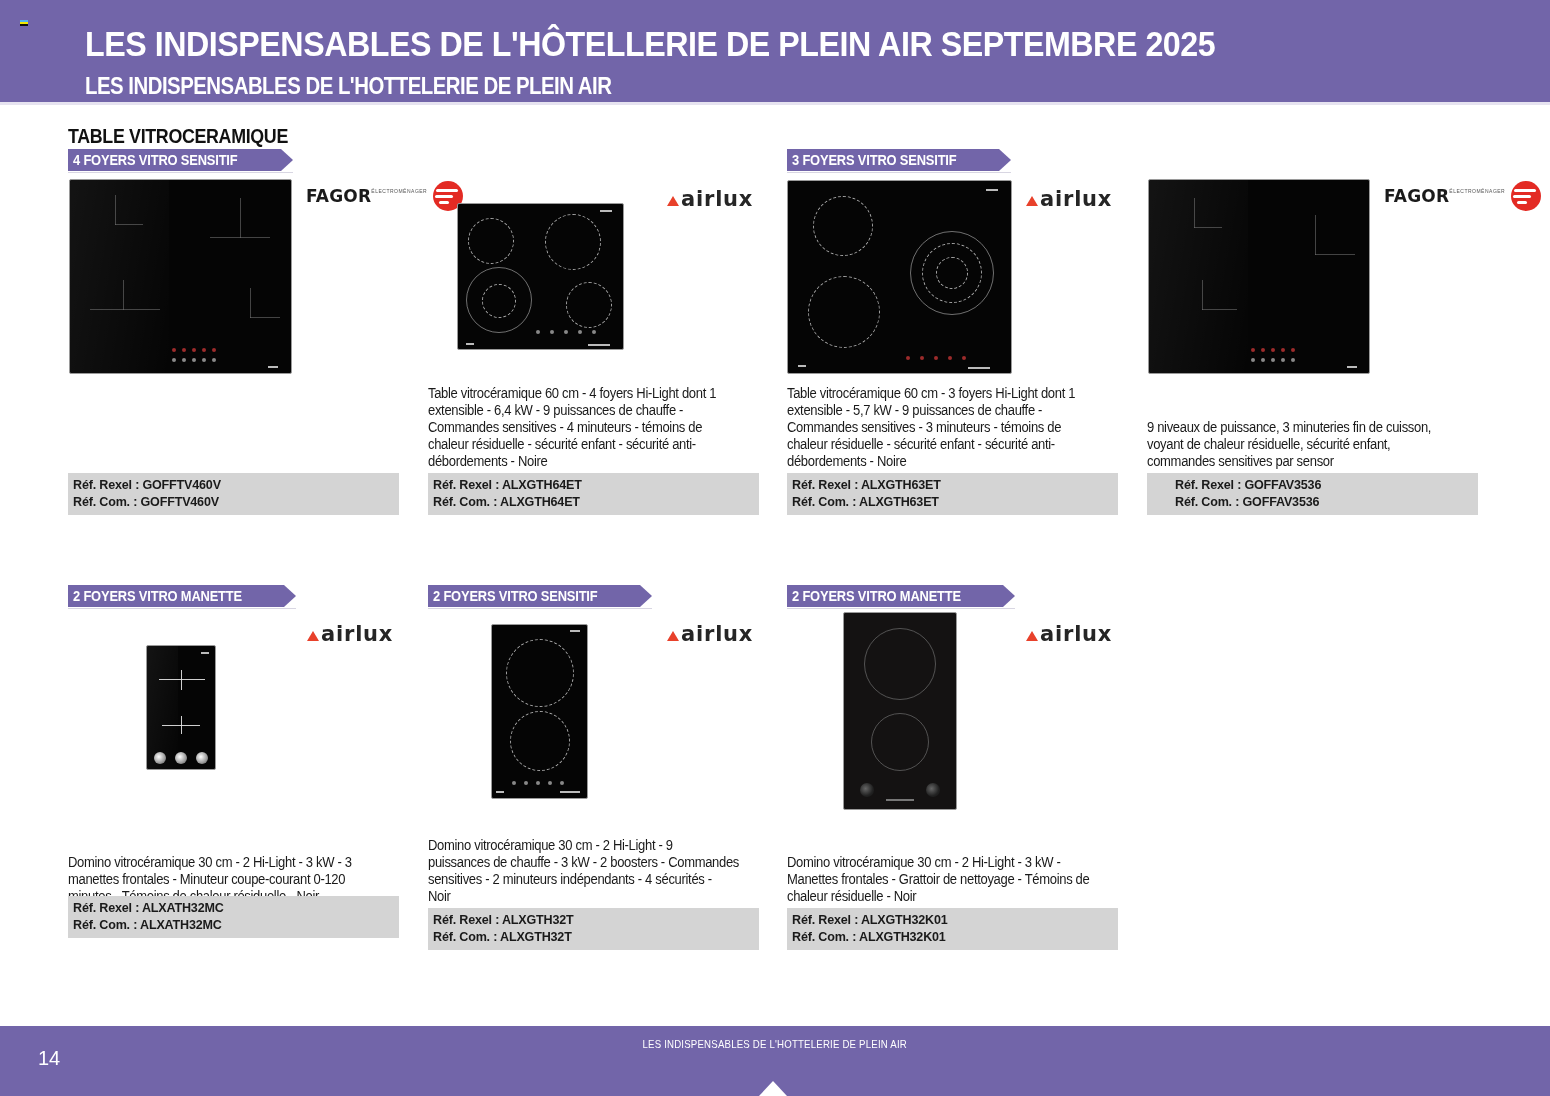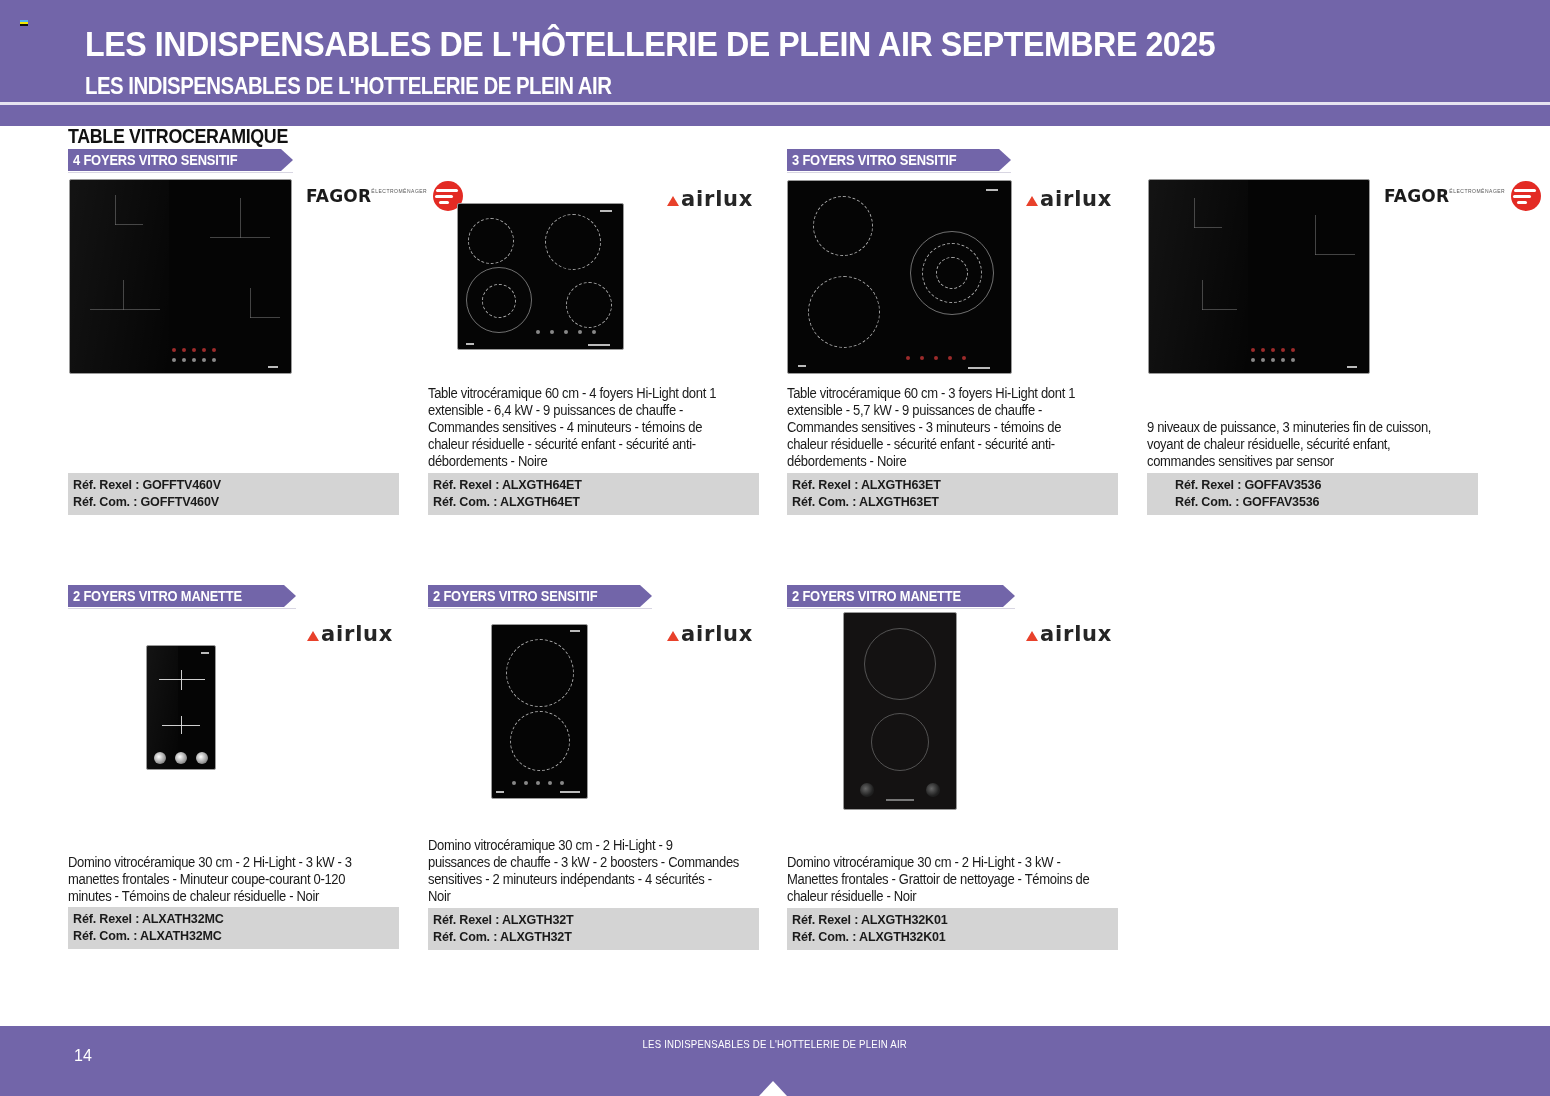--- a/index.html
+++ b/index.html
@@ -1,20 +1,20 @@
 <!DOCTYPE html>
 <html><head>
 <meta charset="utf-8">
 <style>
   * { margin: 0; padding: 0; box-sizing: border-box; }
   html, body { width: 1550px; height: 1096px; overflow: hidden; background: #ffffff; }
   body { position: relative; font-family: "Liberation Sans", sans-serif; color: #1a1a1a; }
 
   
-  .header { position: absolute; left: 0; top: 0; width: 1550px; height: 126px; background: #7265a9; }
+  .header { position: absolute; left: 0; top: 0; width: 1550px; height: 102px; background: #7265a9; }
   .header .marker { position: absolute; left: 20px; top: 20px; width: 8px; height: 6px; }
   .header .marker i { display: block; height: 2px; }
   .header .title { position: absolute; left: 85px; top: 24px; font-size: 35px; font-weight: 700; color: #ffffff; letter-spacing: -0.5px; transform: scaleX(0.92); transform-origin: left center; white-space: nowrap; }
   .header .subtitle { position: absolute; left: 85px; top: 72px; font-size: 24px; font-weight: 700; color: #ffffff; letter-spacing: -0.6px; transform: scaleX(0.85); transform-origin: left center; white-space: nowrap; }
   .header-rule { position: absolute; left: 0; top: 102px; width: 1550px; height: 3px; background: #e6e3f0; }
 
   .section-title { position: absolute; left: 68px; top: 124px; font-size: 21px; font-weight: 700; color: #111; letter-spacing: -0.4px; transform: scaleX(0.85); transform-origin: left center; white-space: nowrap; }
 
   
   .ribbon { position: absolute; height: 22px; background: #7265a9; color: #fff; font-weight: 700; font-size: 15px; line-height: 22px; padding-left: 5px; white-space: nowrap;
@@ -49,21 +49,21 @@
   .zone-line.bright { background: rgba(230,230,230,0.9); }
   .ctrl { position: absolute; display: flex; gap: 6px; }
   .ctrl i { width: 4px; height: 4px; border-radius: 50%; background: #9c2b2b; display: block; }
   .ctrl.grey i { background: #888; }
   .tiny-txt { position: absolute; width: 14px; height: 2px; background: #bbb; }
   .knob { position: absolute; width: 12px; height: 12px; border-radius: 50%; background: radial-gradient(circle at 40% 40%, #ffffff, #9a9a9a 60%, #4a4a4a); }
   .knob.dark { background: radial-gradient(circle at 40% 40%, #666, #222 60%, #111); width: 14px; height: 14px; }
 
   
   .footer { position: absolute; left: 0; top: 1026px; width: 1550px; height: 70px; background: #7265a9; }
-  .footer .page-num { position: absolute; left: 38px; top: 21px; font-size: 16px; color: #fff; margin-left: 36px; }
+  .footer .page-num { position: absolute; left: 38px; top: 21px; font-size: 20px; color: #fff; }
   .footer .label { position: absolute; left: 0; width: 1550px; top: 12px; text-align: center; font-size: 10.5px; color: #fff; letter-spacing: 0.2px; }
   .footer .label span { display: inline-block; transform: scaleX(0.92); }
   .footer .up-arrow { position: absolute; left: 759px; top: 55px; width: 0; height: 0; border-left: 14px solid transparent; border-right: 14px solid transparent; border-bottom: 15px solid #ffffff; }
 </style>
 </head>
 <body>
 
 <div class="header">
   <div class="marker">
     <i style="background:#4fb3f0"></i>
@@ -274,21 +274,21 @@
   </div>
   <div class="brand brand-airlux" style="left:239px; top:8px;">
     <span class="tri"></span>
     <span class="txt">airlux</span>
   </div>
   <div class="desc" style="top:240px;">
     <span>Domino vitrocéramique 30 cm - 2 Hi-Light - 3 kW - 3</span>
     <span>manettes frontales - Minuteur coupe-courant 0-120</span>
     <span>minutes - Témoins de chaleur résiduelle - Noir</span>
   </div>
-  <div class="refs" style="top:293px;">
+  <div class="refs" style="top:282px;">
     <div>Réf. Rexel : ALXATH32MC</div>
     <div>Réf. Com. : ALXATH32MC</div>
   </div>
 </div>
 
 <div class="card" style="left:428px; top:614px; height:340px;">
   <div class="hob" style="left:63px; top:10px; width:97px; height:175px;">
     <div class="ring" style="left:14px; top:14px; width:68px; height:68px;"></div>
     <div class="ring" style="left:18px; top:86px; width:60px; height:60px;"></div>
     <div class="ctrl grey" style="left:20px; top:156px; gap:8px;">

